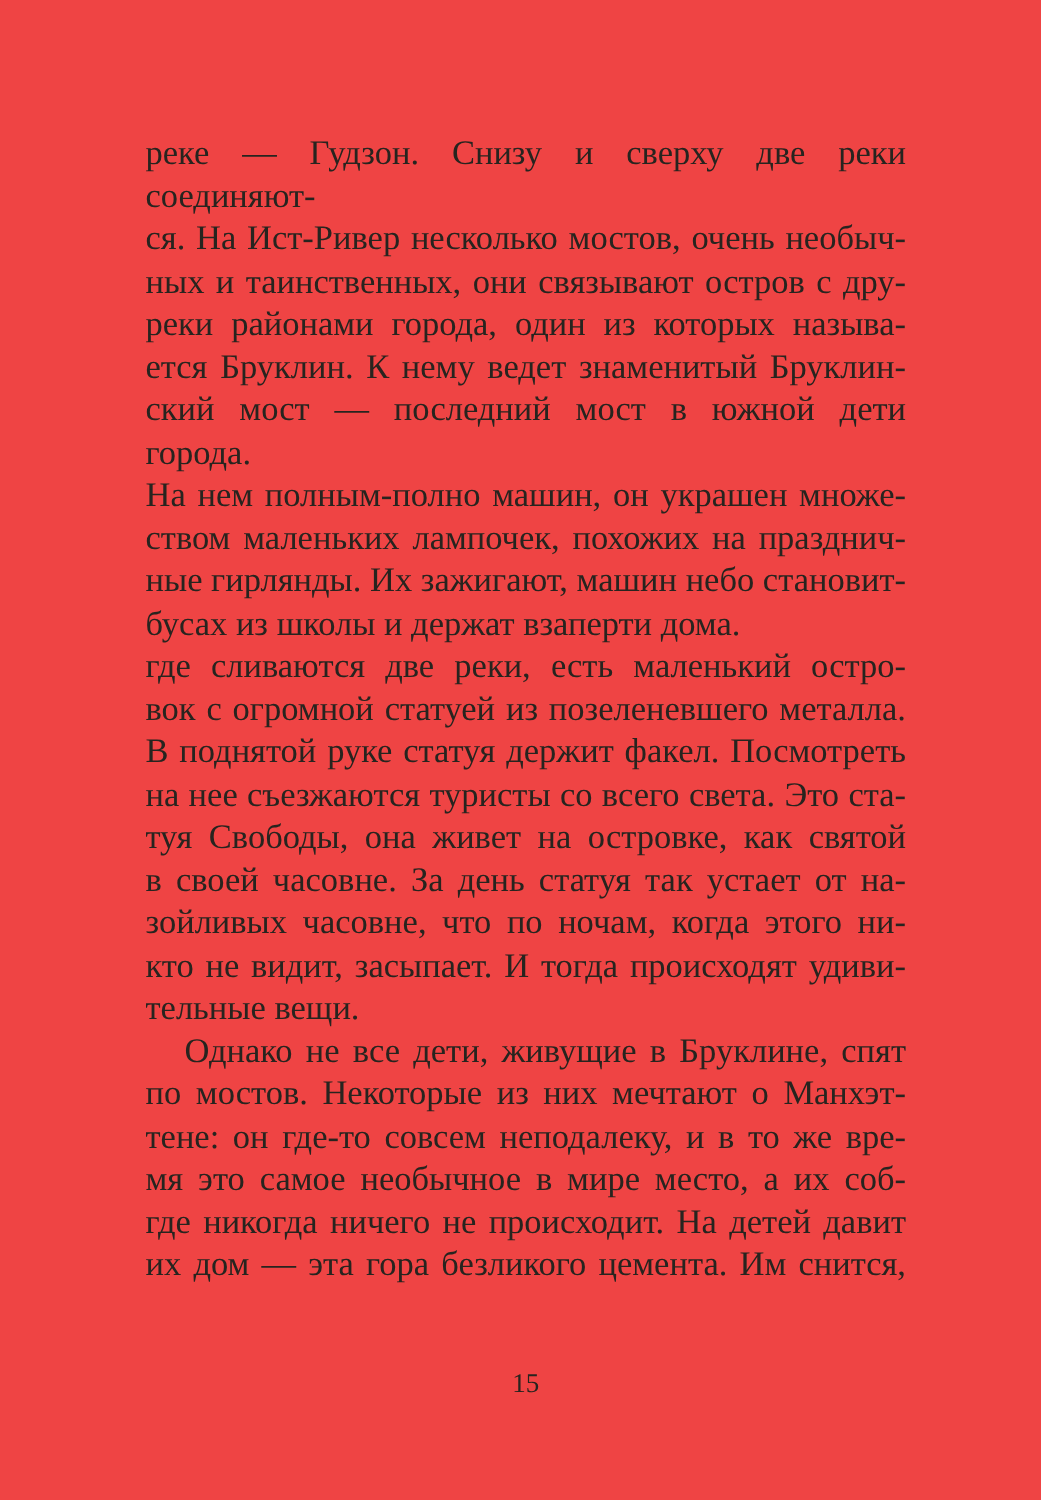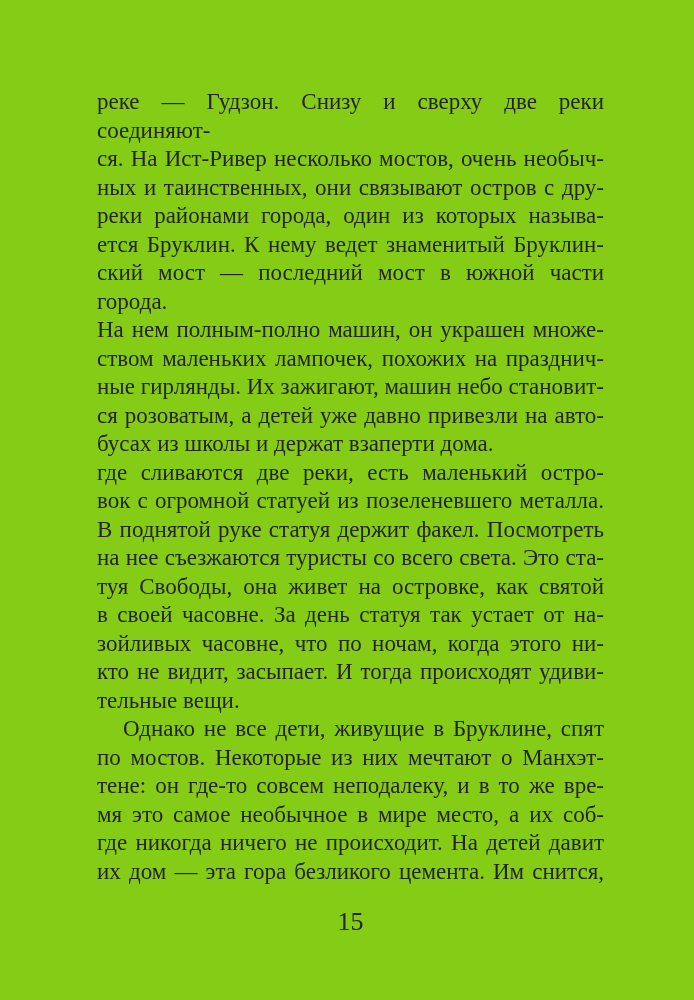--- a/index.html
+++ b/index.html
@@ -10,21 +10,21 @@
   body {
     position: relative;
     width: 694px;
     height: 1000px;
     font-family: "Liberation Serif", "DejaVu Serif", serif;
     overflow: hidden;
   }
   .book-page {
     position: absolute;
     inset: 0;
-    background: #84cc16;
+    background: #ef4444;
   }
   .page-text {
     position: absolute;
     left: 97px;
     top: 88px;
     width: 507px;
     color: #27241f;
   }
   .para {
     margin: 0;
@@ -42,41 +42,40 @@
   }
   .line.indent {
     text-indent: 26px;
   }
   .page-number {
     position: absolute;
     left: 97px;
     top: 908px;
     width: 507px;
     text-align: center;
-    font-size: 26px;
+    font-size: 18px;
     line-height: 28px;
     color: #27241f;
   }
 </style>
 </head>
 <body>
 
 <div class="book-page">
   <div class="page-text">
       <div class="para">
         <div class="line justify">реке — Гудзон. Снизу и сверху две реки соединяют-</div>
         <div class="line justify">ся. На Ист-Ривер несколько мостов, очень необыч-</div>
         <div class="line justify">ных и таинственных, они связывают остров с дру-</div>
         <div class="line justify">реки районами города, один из которых называ-</div>
         <div class="line justify">ется Бруклин. К нему ведет знаменитый Бруклин-</div>
-        <div class="line justify">ский мост — последний мост в южной части города.</div>
+        <div class="line justify">ский мост — последний мост в южной дети города.</div>
         <div class="line justify">На нем полным-полно машин, он украшен множе-</div>
         <div class="line justify">ством маленьких лампочек, похожих на празднич-</div>
         <div class="line justify">ные гирлянды. Их зажигают, машин небо становит-</div>
-        <div class="line justify">ся розоватым, а детей уже давно привезли на авто-</div>
         <div class="line">бусах из школы и держат взаперти дома.</div>
       </div>
       <div class="para">
         <div class="line justify">где сливаются две реки, есть маленький остро-</div>
         <div class="line justify">вок с огромной статуей из позеленевшего металла.</div>
         <div class="line justify">В поднятой руке статуя держит факел. Посмотреть</div>
         <div class="line justify">на нее съезжаются туристы со всего света. Это ста-</div>
         <div class="line justify">туя Свободы, она живет на островке, как святой</div>
         <div class="line justify">в своей часовне. За день статуя так устает от на-</div>
         <div class="line justify">зойливых часовне, что по ночам, когда этого ни-</div>

